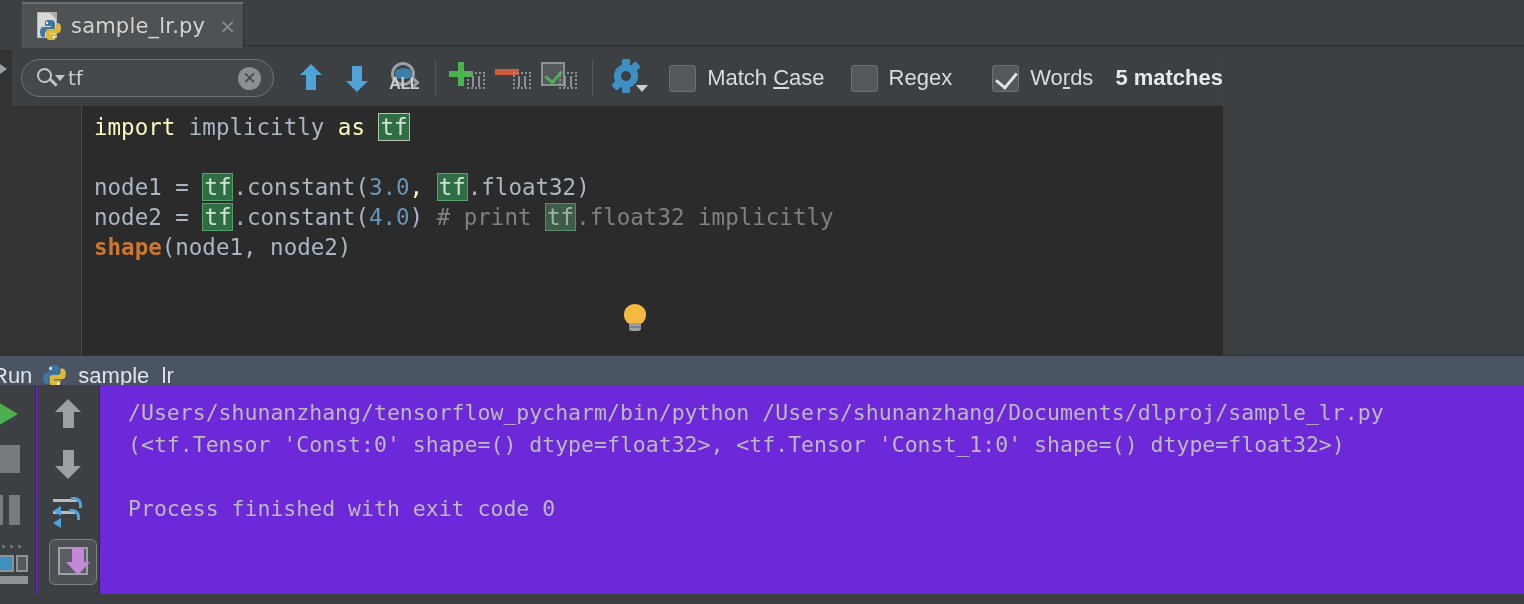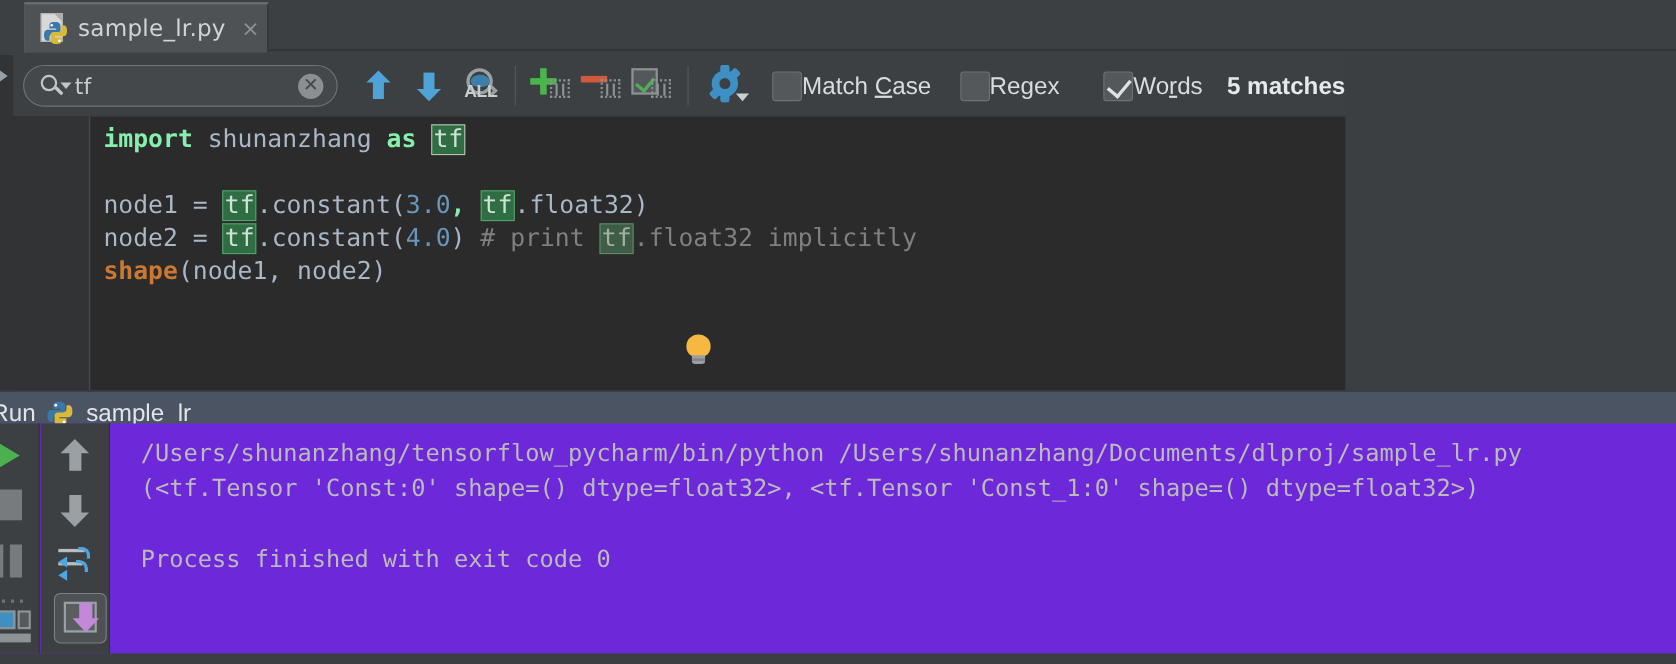--- a/index.html
+++ b/index.html
@@ -150,21 +150,21 @@
   .gear .hole { position:absolute; left:10px; top:10px; width:10px; height:10px;
                 border-radius:50%; background:#3c4043; }
   .gear i { position:absolute; left:11px; top:-2px; width:8px; height:34px; background:#3d8fc4; border-radius:2px; }
   .gear i:nth-child(4){ transform:rotate(45deg); }
   .gear i:nth-child(5){ transform:rotate(90deg); }
   .gear i:nth-child(6){ transform:rotate(135deg); }
   .gear .dd { position:absolute; left:25px; top:24px; width:0;height:0;
               border-left:6px solid transparent; border-right:6px solid transparent;
               border-top:7px solid #c9ced1; }
 
-  .chkgrp { display:flex; align-items:center; margin-left:4px; }
+  .chkgrp { display:flex; align-items:center; gap:11px; margin-left:4px; }
   .chkbox { width:27px; height:27px; background:#54585a;
             border:1px solid #6d7174; border-radius:3px; position:relative; }
   .chkbox.on::after {
     content:''; position:absolute; left:7px; top:2px; width:10px; height:17px;
     border-right:3.5px solid #dfe2e4; border-bottom:3.5px solid #dfe2e4; transform:rotate(40deg);
   }
   .chklabel { color:#d9dcde; font-size:22px; font-family:"Liberation Sans",sans-serif; }
   .chklabel u { text-decoration: underline; }
   .matches { color:#e6e9eb; font-size:22px; font-weight:bold;
              font-family:"Liberation Sans",sans-serif; margin-left:22px; white-space:nowrap; }
@@ -176,21 +176,21 @@
   }
   .gutter {
     position:absolute; left:0; top:0; width:70px; height:100%;
     background:#313335; border-right:1px solid #4a4d4f;
   }
   .code {
     position:absolute; left:82px; top:6px; right:0; bottom:0;
     font-family:"DejaVu Sans Mono", monospace; font-size:22.5px; line-height:30px;
     color:#a9b7c6; white-space:pre;
   }
-  .code .kw { color:#86efac; font-weight:bold; }
+  .code .kw { color:#fef9c3; font-weight:normal; }
   .code .num { color:#6897bb; }
   .code .fn { color:#cc7832; font-weight:bold; }
   .code .cm { color:#808080; }
   .hl { background:#2f6d43; color:#cfe3d4; padding:0 1px; border:1px solid #55a06b; }
   .hl.cur { background:#2f6d43; border:1px solid #b7c3ae; }
   .hl.dim { background:#3e5c46; border:1px solid #5d8a68; color:#a0b2a5; }
   .bulb {
     position:absolute; left:612px; top:198px; width:22px; height:28px; z-index:5;
   }
   .bulb .glass { position:absolute; left:0; top:0; width:22px; height:21px;
@@ -371,21 +371,21 @@
       <span class="chkbox on"></span>
       <span class="chklabel">Wo<u>r</u>ds</span>
     </div>
 
     <span class="matches">5 matches</span>
   </div>
 
   <div class="editor">
     <div class="gutter"></div>
 
-    <div class="code"><span class="kw">import</span><span> shunanzhang </span><span class="kw">as</span> <span class="hl cur">tf</span>
+    <div class="code"><span class="kw">import</span><span> implicitly </span><span class="kw">as</span> <span class="hl cur">tf</span>
 
 <span>node1 = </span><span class="hl">tf</span><span>.constant(</span><span class="num">3.0</span><span class="kw">, </span><span class="hl">tf</span><span>.float32)</span>
 <span>node2 = </span><span class="hl">tf</span><span>.constant(</span><span class="num">4.0</span><span>) </span><span class="cm"># print </span><span class="hl dim">tf</span><span class="cm">.float32 implicitly</span>
 <span class="fn">shape</span><span>(node1, node2)</span></div>
 
     <div class="bulb">
       <span class="glass"></span>
         <span class="base"></span>
     </div>
   </div>

